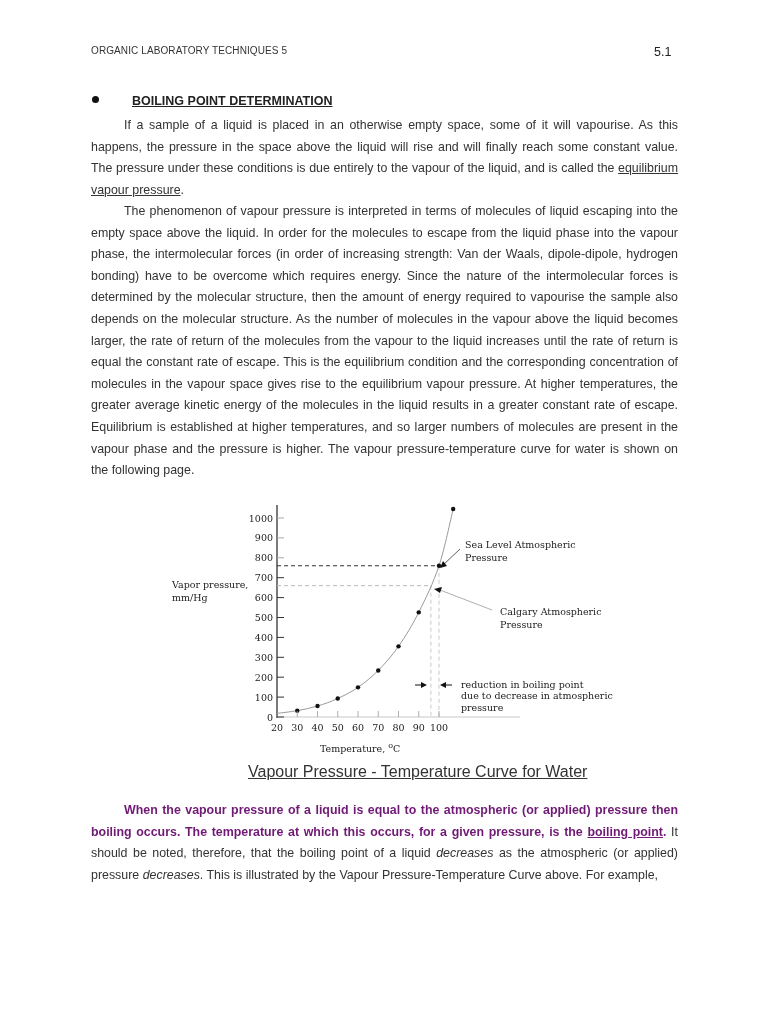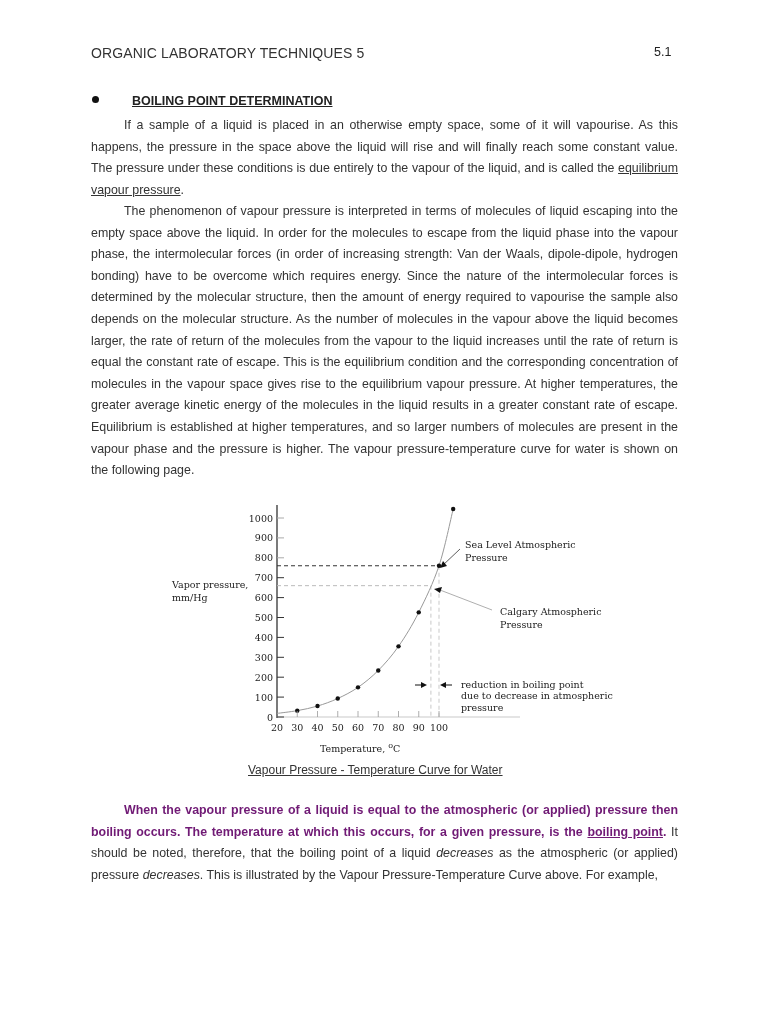--- a/index.html
+++ b/index.html
@@ -1,31 +1,31 @@
 <!DOCTYPE html>
 <html><head>
 <meta charset="utf-8">
 <style>
   html, body { margin:0; padding:0; background:#ffffff; }
   body { width:768px; height:1024px; position:relative; overflow:hidden; font-family:"Liberation Sans", sans-serif; color:#222; }
-  .header-left { position:absolute; left:91px; top:45px; font-size:14px; color:#333; letter-spacing:0.1px; }
+  .header-left { position:absolute; left:91px; top:45px; font-size:10px; color:#333; letter-spacing:0.1px; }
   .header-right { position:absolute; left:654px; top:45px; font-size:12.5px; font-weight:normal; color:#222; }
   .bullet { position:absolute; left:92px; top:96px; width:7px; height:7px; border-radius:50%; background:#111; }
   .section-title { position:absolute; left:132px; top:94px; font-size:12.5px; font-weight:bold; text-decoration:underline; color:#222; }
   .para { position:absolute; left:91px; width:587px; font-size:12.4px; line-height:21.6px; text-align:justify; color:#333; }
   .para p { margin:0; text-indent:33px; }
   .u { text-decoration:underline; }
   .b { font-weight:bold; color:#701a75; }
   .i { font-style:italic; }
   #p1 { top:115px; }
   #p2 { top:201px; }
   #p3 { top:800px; }
   svg text { font-family:"DejaVu Serif", "Liberation Serif", serif; }
   .chart-wrap { position:absolute; left:0; top:0; width:768px; height:1024px; pointer-events:none; }
-  .caption { position:absolute; left:248px; top:763px; font-size:12px; text-decoration:underline; color:#333; }
+  .caption { position:absolute; left:248px; top:763px; font-size:16px; text-decoration:underline; color:#333; }
 </style>
 </head>
 <body>
 
 <div class="header-left">ORGANIC LABORATORY TECHNIQUES 5</div>
 <div class="header-right">5.1</div>
 
 <div class="bullet"></div>
 <div class="section-title">BOILING POINT DETERMINATION</div>
 

